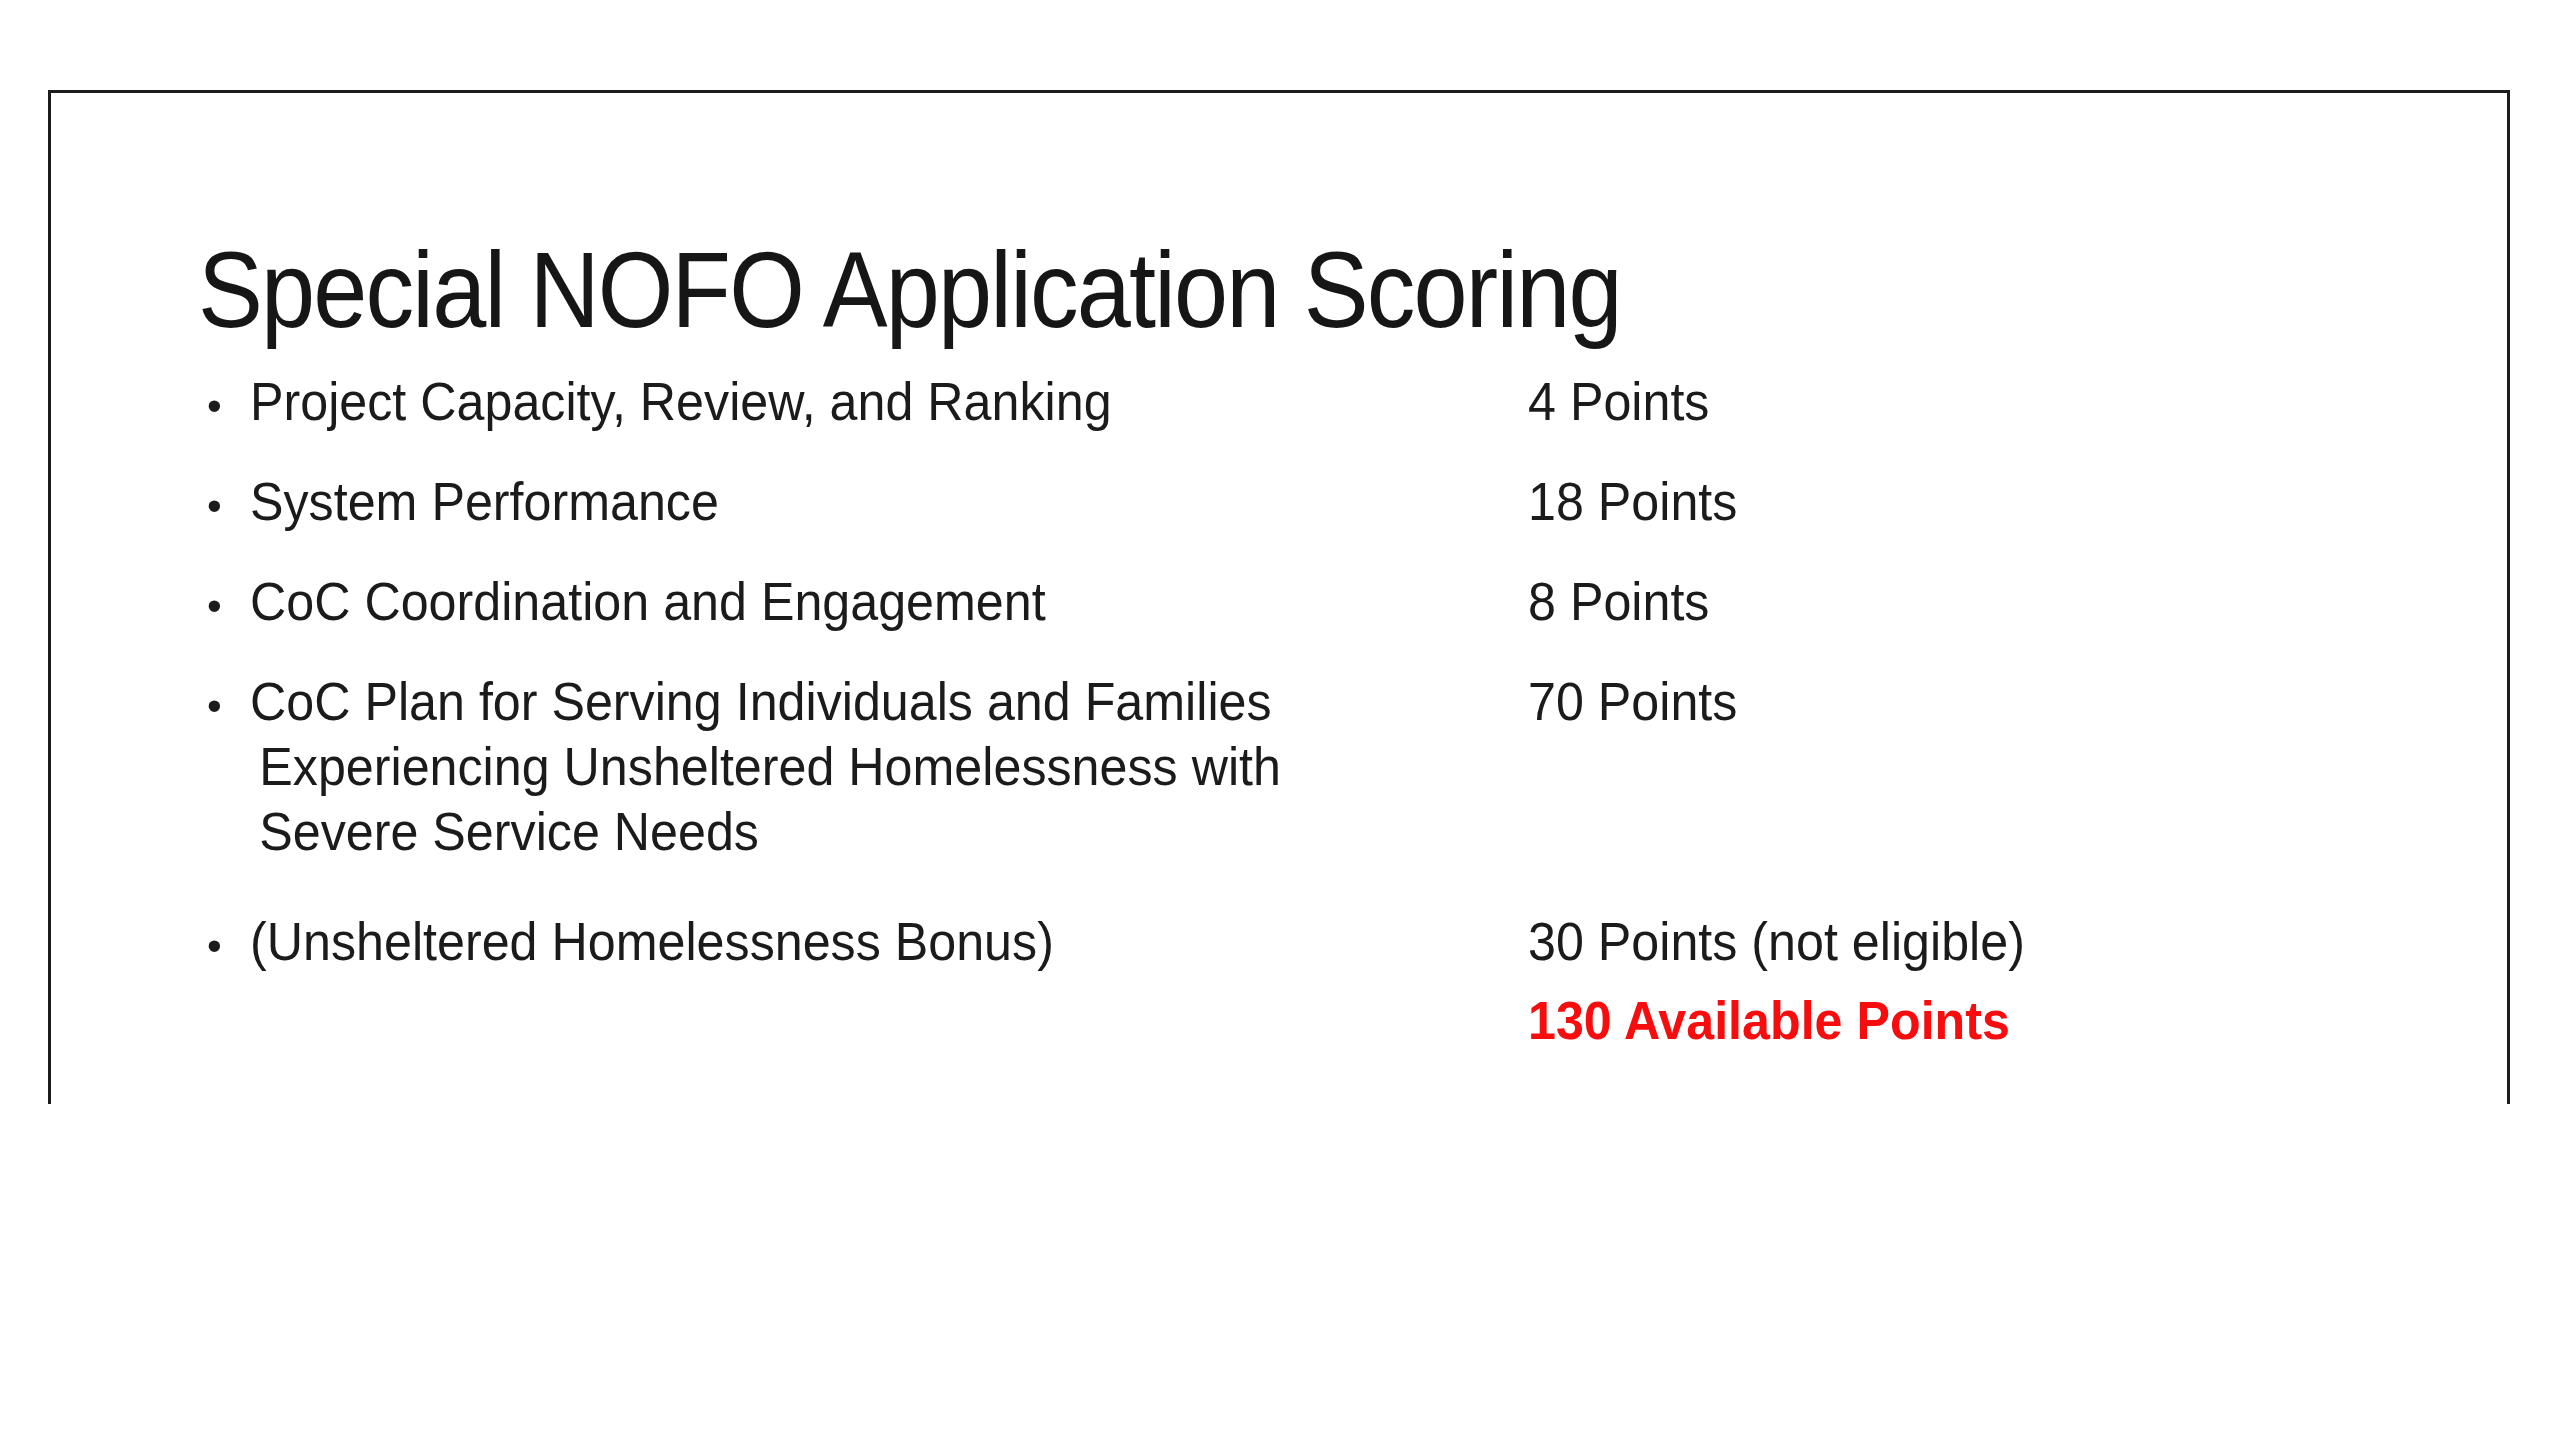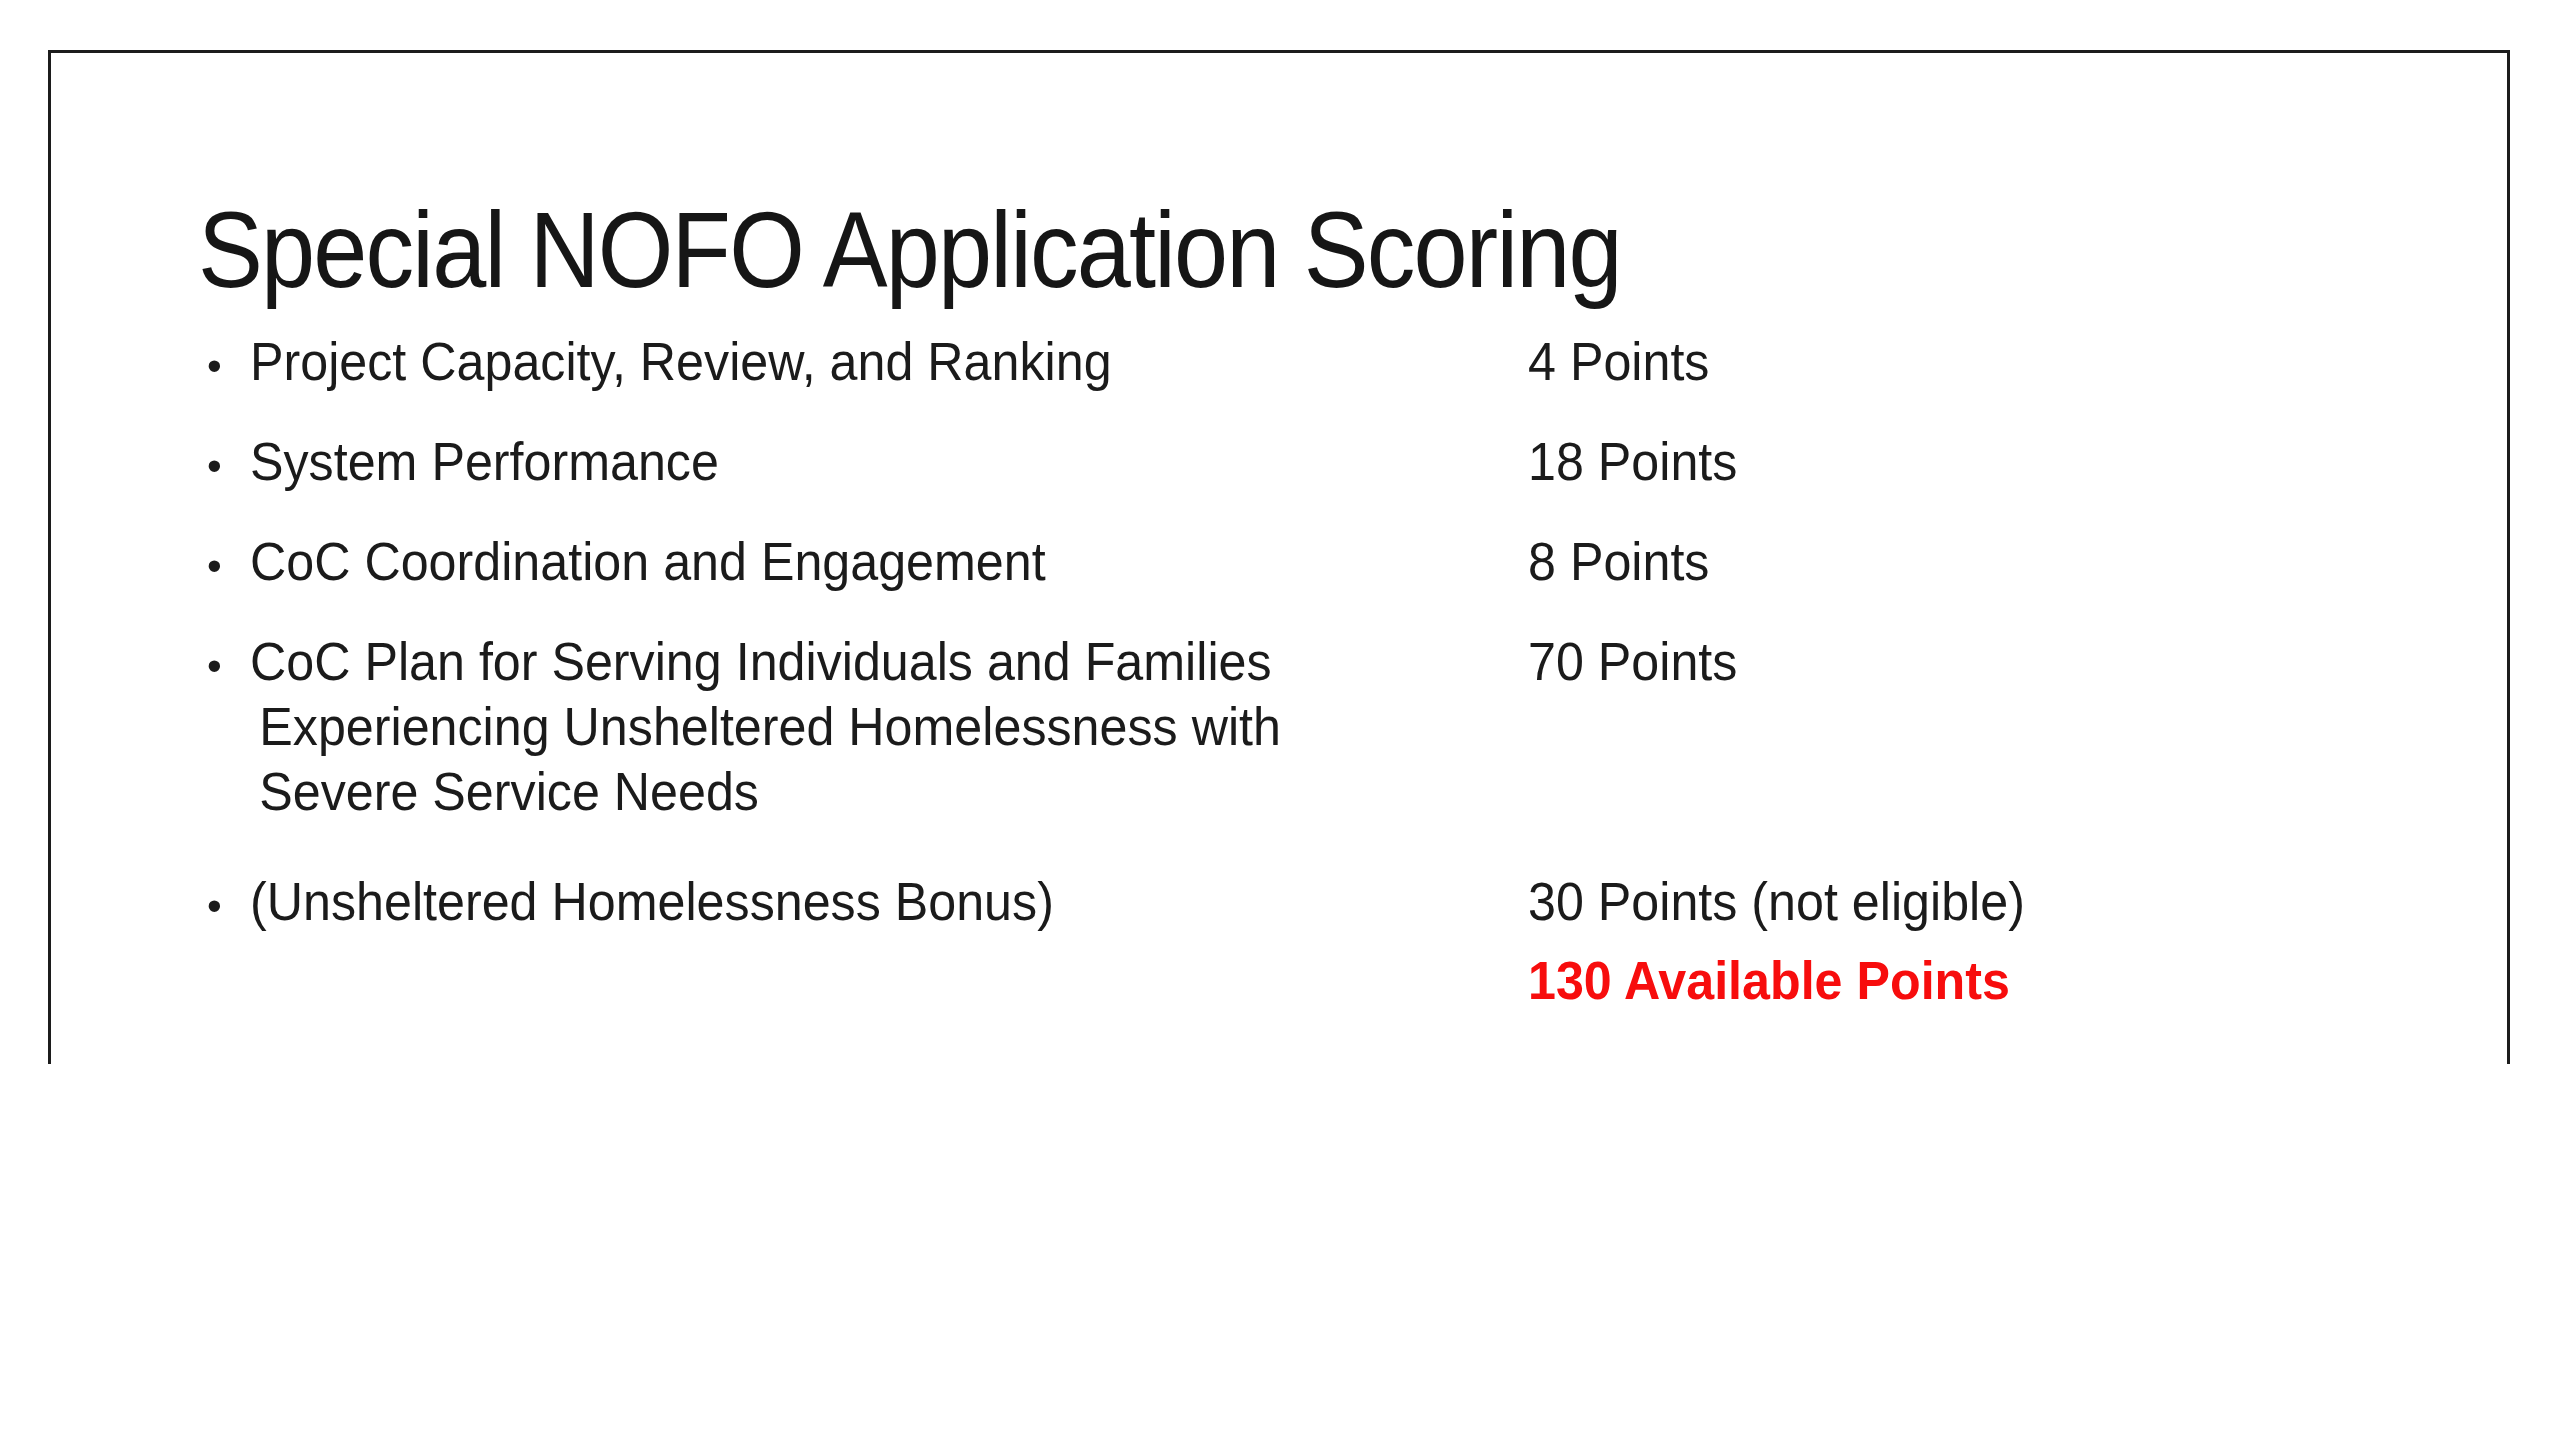--- a/index.html
+++ b/index.html
@@ -7,20 +7,21 @@
     padding: 0;
     background: #ffffff;
     font-family: "Liberation Sans", sans-serif;
   }
   .page {
     position: relative;
     width: 2560px;
     height: 1064px;
     background: #ffffff;
     overflow: hidden;
+    margin-top: 40px;
   }
   .slide-frame {
     position: absolute;
     left: 48px;
     top: 50px;
     width: 2462px;
     height: 1338px;
     border: 3px solid #1c1c1c;
     box-sizing: border-box;
     background: #ffffff;

